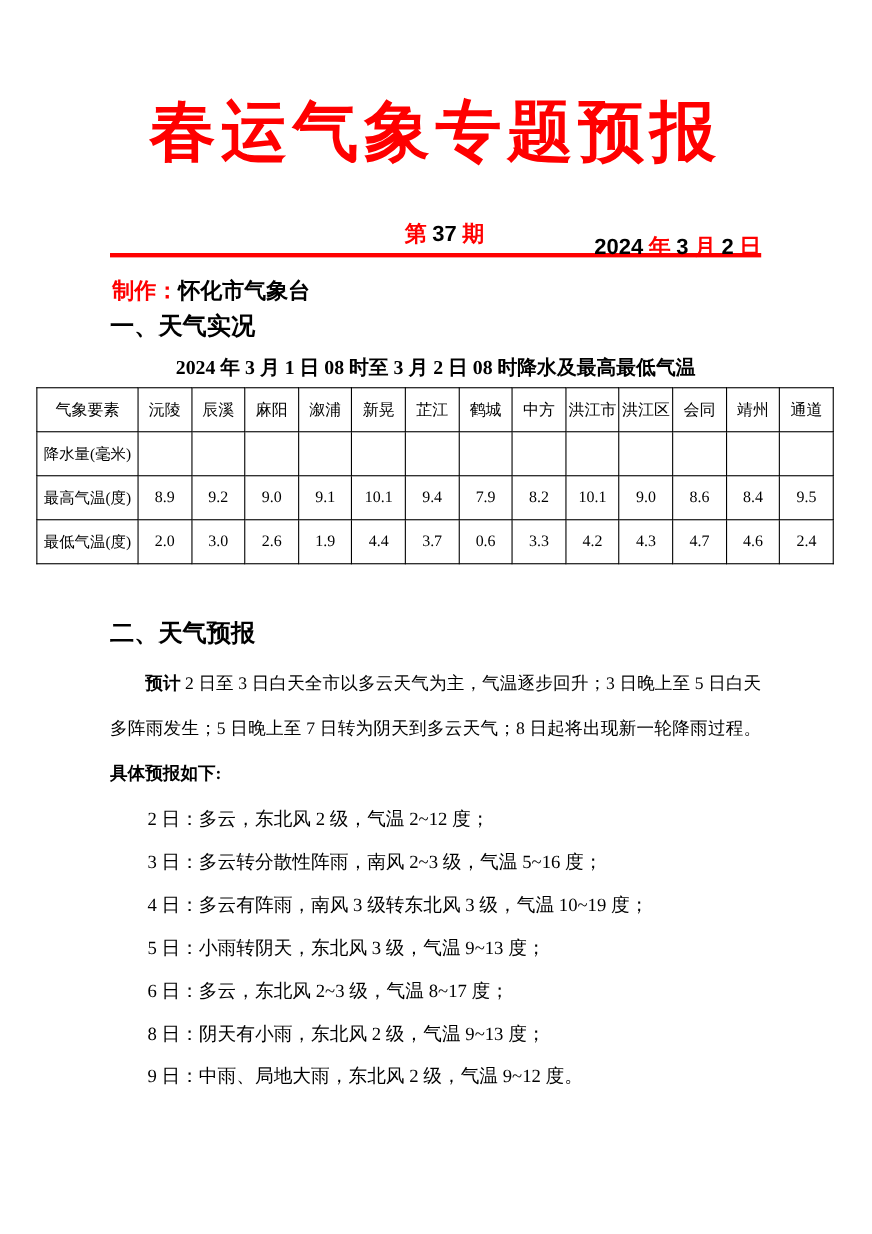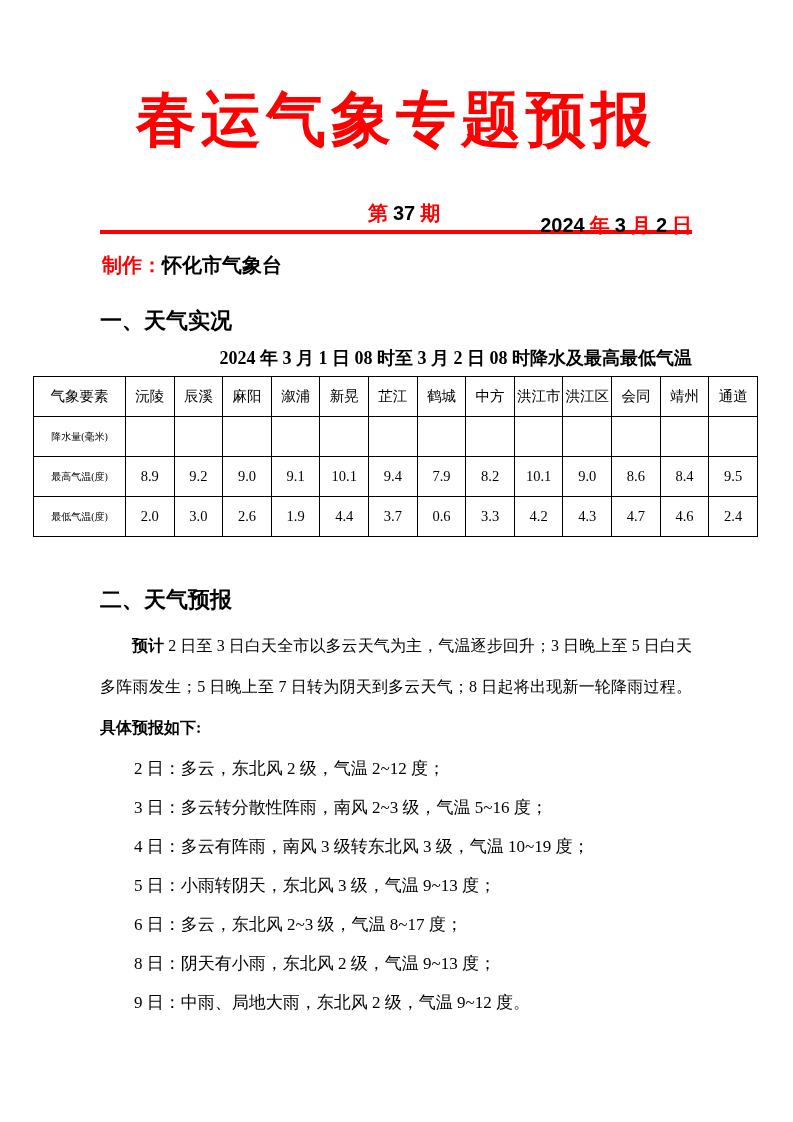--- a/index.html
+++ b/index.html
@@ -50,27 +50,27 @@
   }
 
   
   .section-heading {
     font-family: "Liberation Sans", sans-serif;
     font-weight: 600;
     font-size: 22px;
     line-height: 26px;
     color: var(--ink);
   }
-  .s1 { margin-top: 74px; }
+  .s1 { margin-top: 50px; }
   .s2 { margin-top: 50px; }
 
   
   .table-caption {
     margin-top: 13px;
-    text-align: right;
+    text-align: center;
     font-weight: bold;
     font-size: 18px;
     line-height: 22px;
     font-family: "Liberation Serif", serif;
   }
   table.obs {
     margin-top: 7px;
     margin-left: -67px;
     width: 725px;
     border-collapse: collapse;
@@ -82,21 +82,21 @@
     border: 1px solid #000;
     height: 40px;
     text-align: center;
     vertical-align: middle;
     font-weight: normal;
     padding: 0 1px;
     overflow: hidden;
     white-space: nowrap;
   }
   table.obs .col-label { width: 92px; }
-  table.obs td.row-label { font-size: 10px; }
+  table.obs td.row-label { font-size: 14px; }
 
   
   .summary {
     margin-top: 14px;
     font-size: 20.5px;
     line-height: 27px;
     text-indent: 2em;
   }
   .intro {
     margin-top: 12px;

